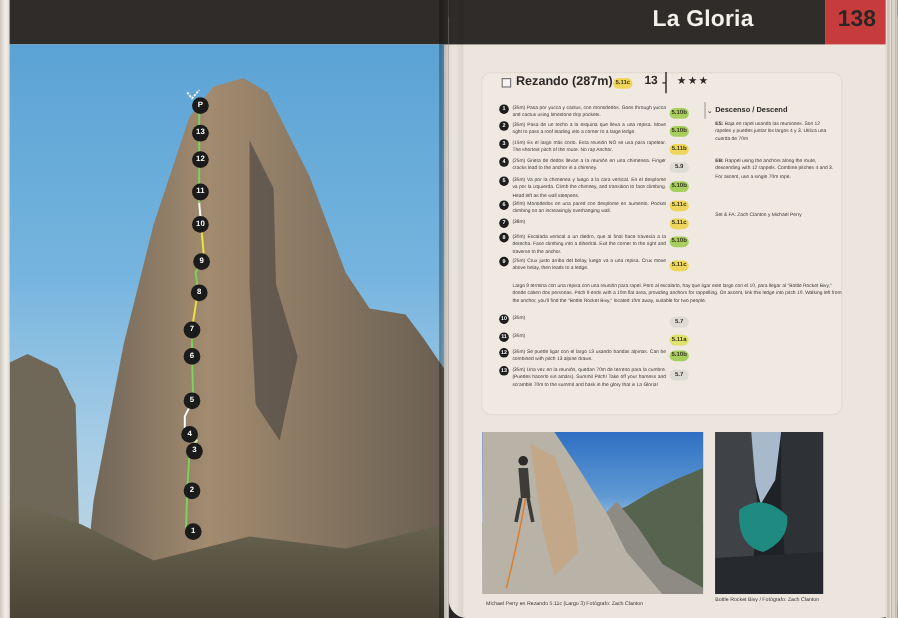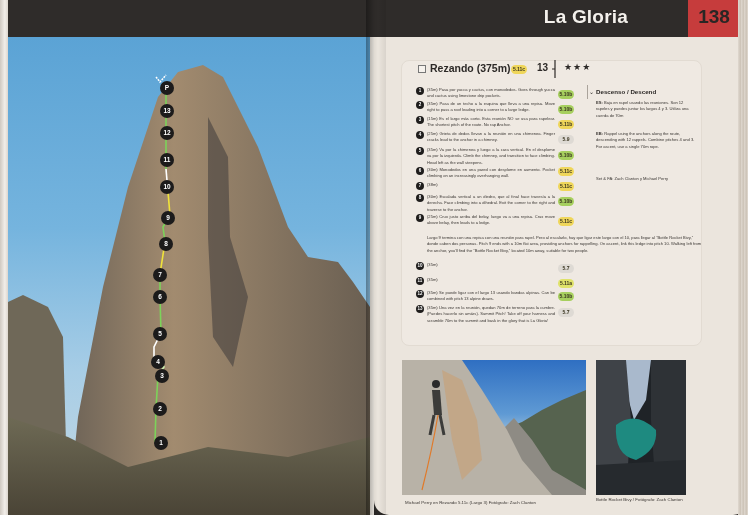--- a/index.html
+++ b/index.html
@@ -122,21 +122,21 @@
     </div>
     <div class="page-num-box">
       <span class="page-num">138</span>
     </div>
     <div class="right-edge"></div>
 
     <div class="card"></div>
 
     <div class="route-head">
       <span class="checkbox"></span>
-      <span class="route-name">Rezando (375m)</span>
+      <span class="route-name">Rezando (287m)</span>
     </div>
     <span class="grade-pill head-grade">5.11c</span>
     <span class="pitch-count">13</span>
     <svg class="rope-icon" viewBox="0 0 8 18">
       <line x1="4" y1="0" x2="4" y2="18" stroke="#2c2927" stroke-width="1.2"></line>
       <line x1="1" y1="9" x2="4" y2="9" stroke="#2c2927" stroke-width="1"></line>
     </svg>
     <span class="stars">★★★</span>
 
     <div class="pitch" style="top:87px;">

